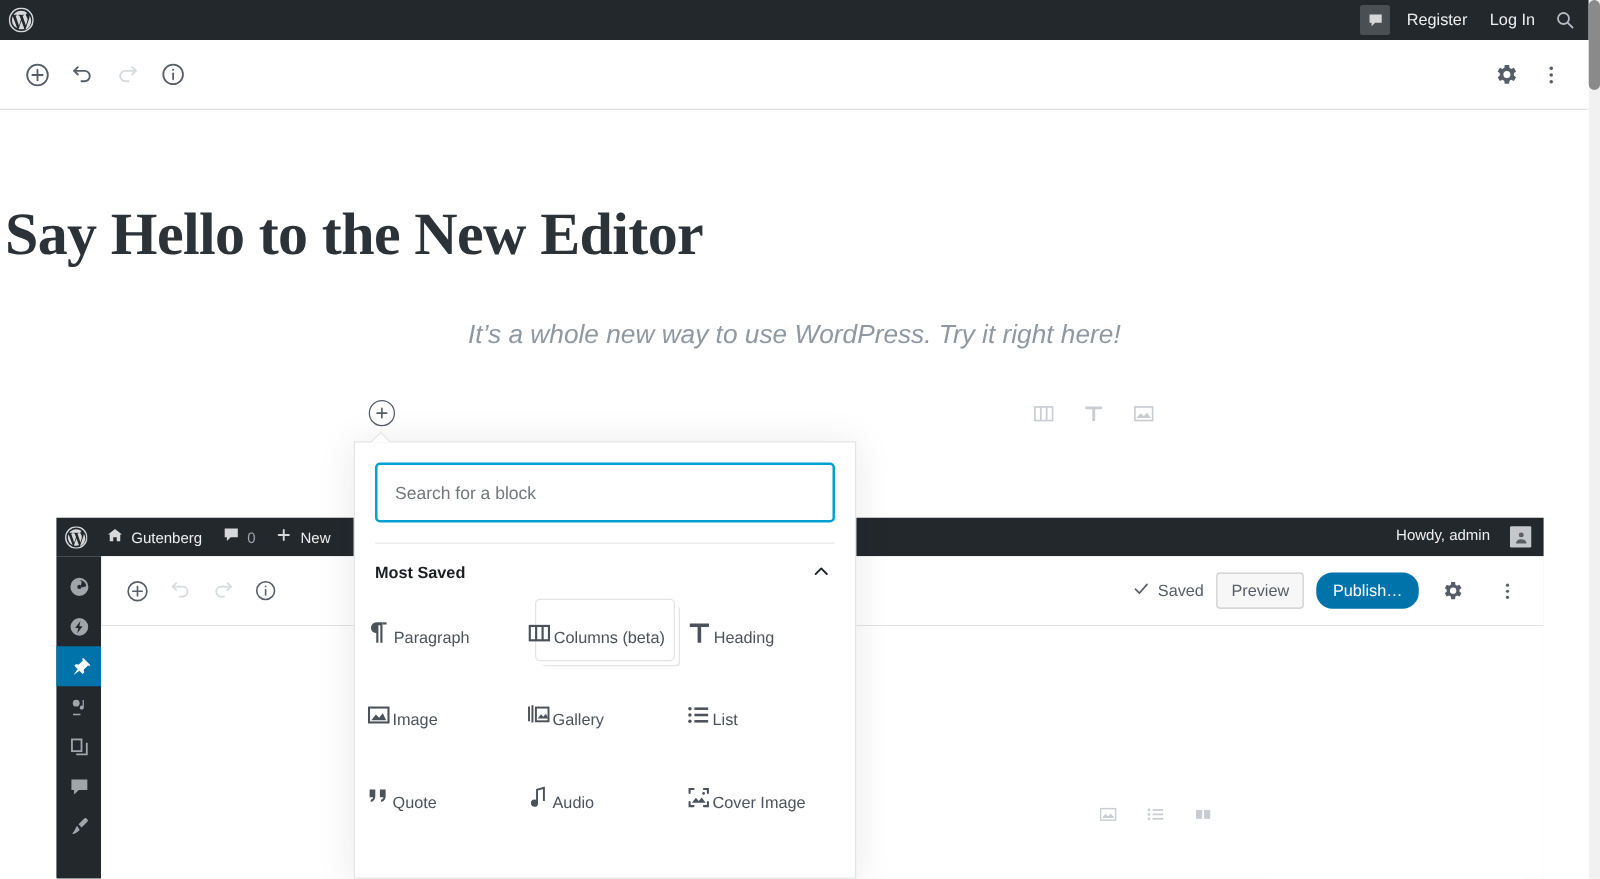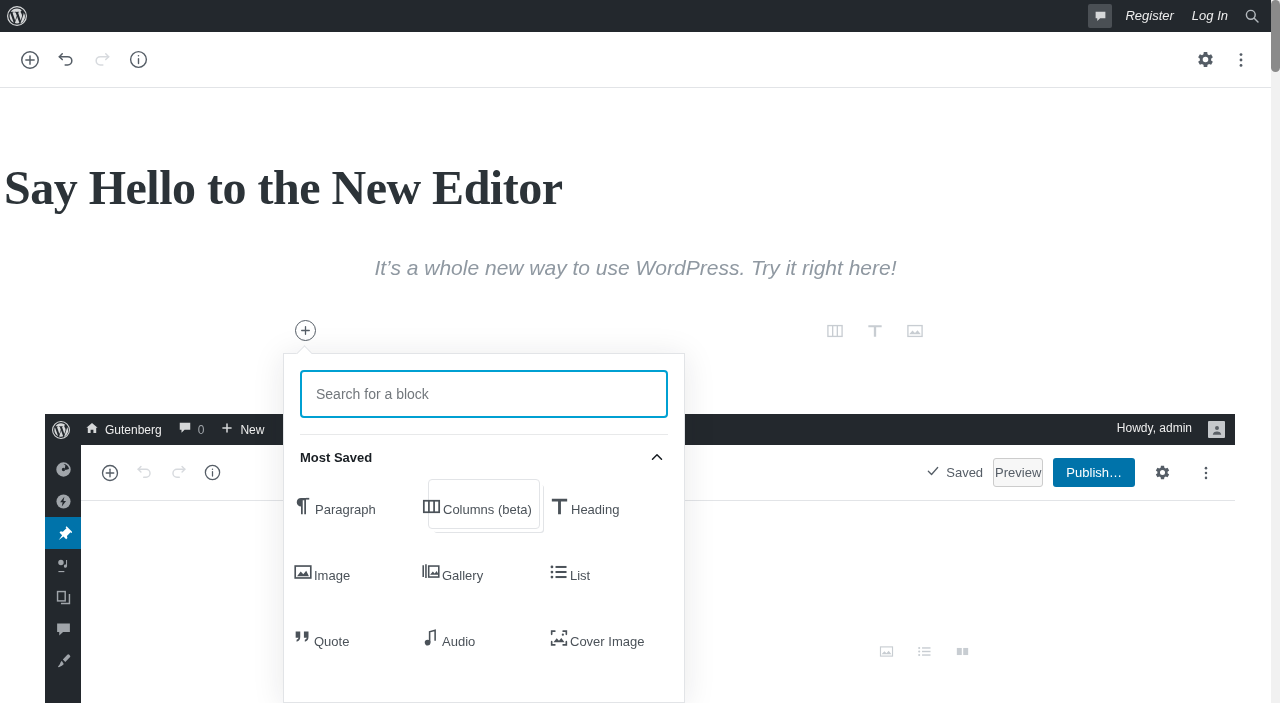--- a/index.html
+++ b/index.html
@@ -19,21 +19,20 @@
   
   .wp-adminbar {
     position: absolute;
     top: 0; left: 0;
     width: 1271px;
     height: 32px;
     background: #23282d;
     display: flex;
     align-items: center;
     z-index: 50;
-    font-style: italic;
   }
   .wp-logo {
     width: 34px; height: 32px;
     display: flex; align-items: center; justify-content: center;
     color: #d6d8d9;
   }
   .adminbar-right {
     margin-left: auto;
     display: flex;
     align-items: center;
@@ -347,35 +346,35 @@
     display: flex;
     align-items: center;
     gap: 10px;
   }
   .saved-indicator {
     display: flex; align-items: center; gap: 6px;
     font-size: 13px; color: #555d66; justify-content: flex-end;
   }
   .btn-preview {
     height: 29px;
-    padding: 0 1px;
+    padding: 0 11px;
     border: 1px solid #cccccc;
     border-radius: 3px;
     background: #f7f7f7;
     font-size: 13px;
     color: #555d66;
     display: flex; align-items: center;
     cursor: pointer;
     font-family: "Liberation Sans", sans-serif;
   }
   .btn-publish {
     height: 29px;
     padding: 0 13px;
     border: none;
-    border-radius: 3px;
+    border-radius: 13px;
     background: #0073aa;
     font-size: 13px;
     color: #fff;
     display: flex; align-items: center;
     cursor: pointer;
     font-family: "Liberation Sans", sans-serif;
   }
   .nested-canvas {
     position: relative;
     height: 202px;

